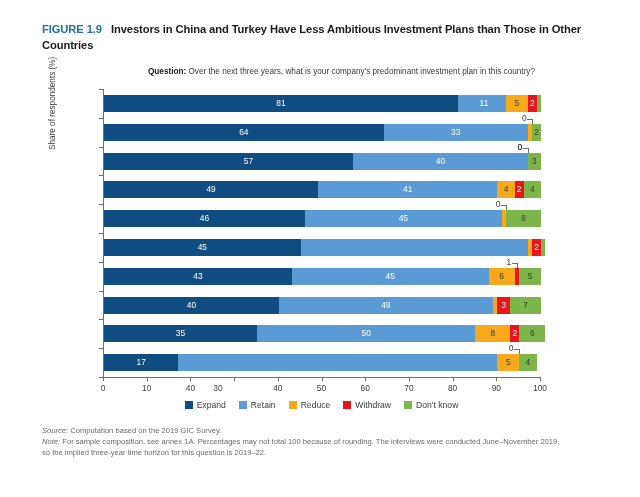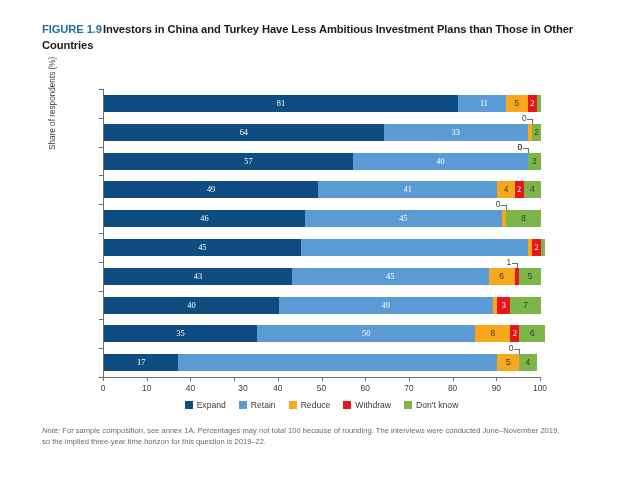--- a/index.html
+++ b/index.html
@@ -28,21 +28,21 @@
     left: 42px;
     top: 22px;
     width: 545px;
     font-size: 11.2px;
     font-weight: bold;
     line-height: 15.5px;
     letter-spacing: -0.1px;
   }
   .fig-label {
     color: #1f6fa8;
-    margin-right: 1px;
+    margin-right: 9px;
   }
   .fig-title {
     color: #1a1a1a;
   }
 
   
   .question {
     position: absolute;
     left: 148px;
     top: 66px;
@@ -127,21 +127,21 @@
   .seg-label {
     position: absolute;
     top: 0;
     height: 17px;
     line-height: 17px;
     font-size: 8.4px;
     text-align: center;
     white-space: nowrap;
     pointer-events: none;
   }
-  .lbl-light { color: #ffffff; font-family: Liberation Serif, serif; }
+  .lbl-light { color: #ffffff; }
   .lbl-dark  { color: #3b3b3b; }
 
   
   .callout {
     position: absolute;
     font-size: 8.4px;
     color: #3b3b3b;
     white-space: nowrap;
     transform: translateX(-50%);
   }
@@ -196,35 +196,38 @@
 </style>
 </head>
 <body>
 
 <div class="page">
 
   <div class="title-block">
     <span class="fig-label">FIGURE 1.9</span><span class="fig-title">Investors in China and Turkey Have Less Ambitious Investment Plans than Those in Other Countries</span>
   </div>
 
+  <div class="question">
+    <b>Question:</b><span> Over the next three years, what is your company's predominant  investment plan in this country?</span>
+  </div>
 
   <div class="y-axis-title">Share of respondents (%)</div>
 
   <div class="plot-area">
     <div class="axis-left"></div>
     <div class="axis-bottom"></div>
     <div id="ticks-layer">
         <div class="xtick" style="left: 0px;"></div>
         <div class="xtick-label" style="left: 0px;">0</div>
         <div class="xtick" style="left: 43.7px;"></div>
         <div class="xtick-label" style="left: 43.7px;">10</div>
         <div class="xtick" style="left: 87.4px;"></div>
         <div class="xtick-label" style="left: 87.4px;">40</div>
         <div class="xtick" style="left: 131.1px;"></div>
-        <div class="xtick-label" style="left: 140px;">30</div>
+        <div class="xtick-label" style="left: 115px;">30</div>
         <div class="xtick" style="left: 174.8px;"></div>
         <div class="xtick-label" style="left: 174.8px;">40</div>
         <div class="xtick" style="left: 218.5px;"></div>
         <div class="xtick-label" style="left: 218.5px;">50</div>
         <div class="xtick" style="left: 262.2px;"></div>
         <div class="xtick-label" style="left: 262.2px;">60</div>
         <div class="xtick" style="left: 305.9px;"></div>
         <div class="xtick-label" style="left: 305.9px;">70</div>
         <div class="xtick" style="left: 349.6px;"></div>
         <div class="xtick-label" style="left: 349.6px;">80</div>
@@ -388,17 +391,18 @@
         <span class="legend-swatch" style="background: rgb(232, 22, 28);"></span>
         <span>Withdraw</span>
       </div>
       <div class="legend-item">
         <span class="legend-swatch" style="background: rgb(124, 182, 72);"></span>
         <span>Don't know</span>
       </div>
     </div>
 
   <div class="footnotes">
+    <span class="fn-line"><i>Source:</i><span> Computation based on the 2019 GIC Survey.</span></span>
     <span class="fn-line"><i>Note:</i><span> For sample composition, see annex 1A. Percentages may not total 100 because of rounding. The interviews were conducted June–November 2019,</span></span>
     <span class="fn-line">so the implied three-year time horizon for this question is 2019–22.</span>
   </div>
 
 </div>
 
 </body></html>

